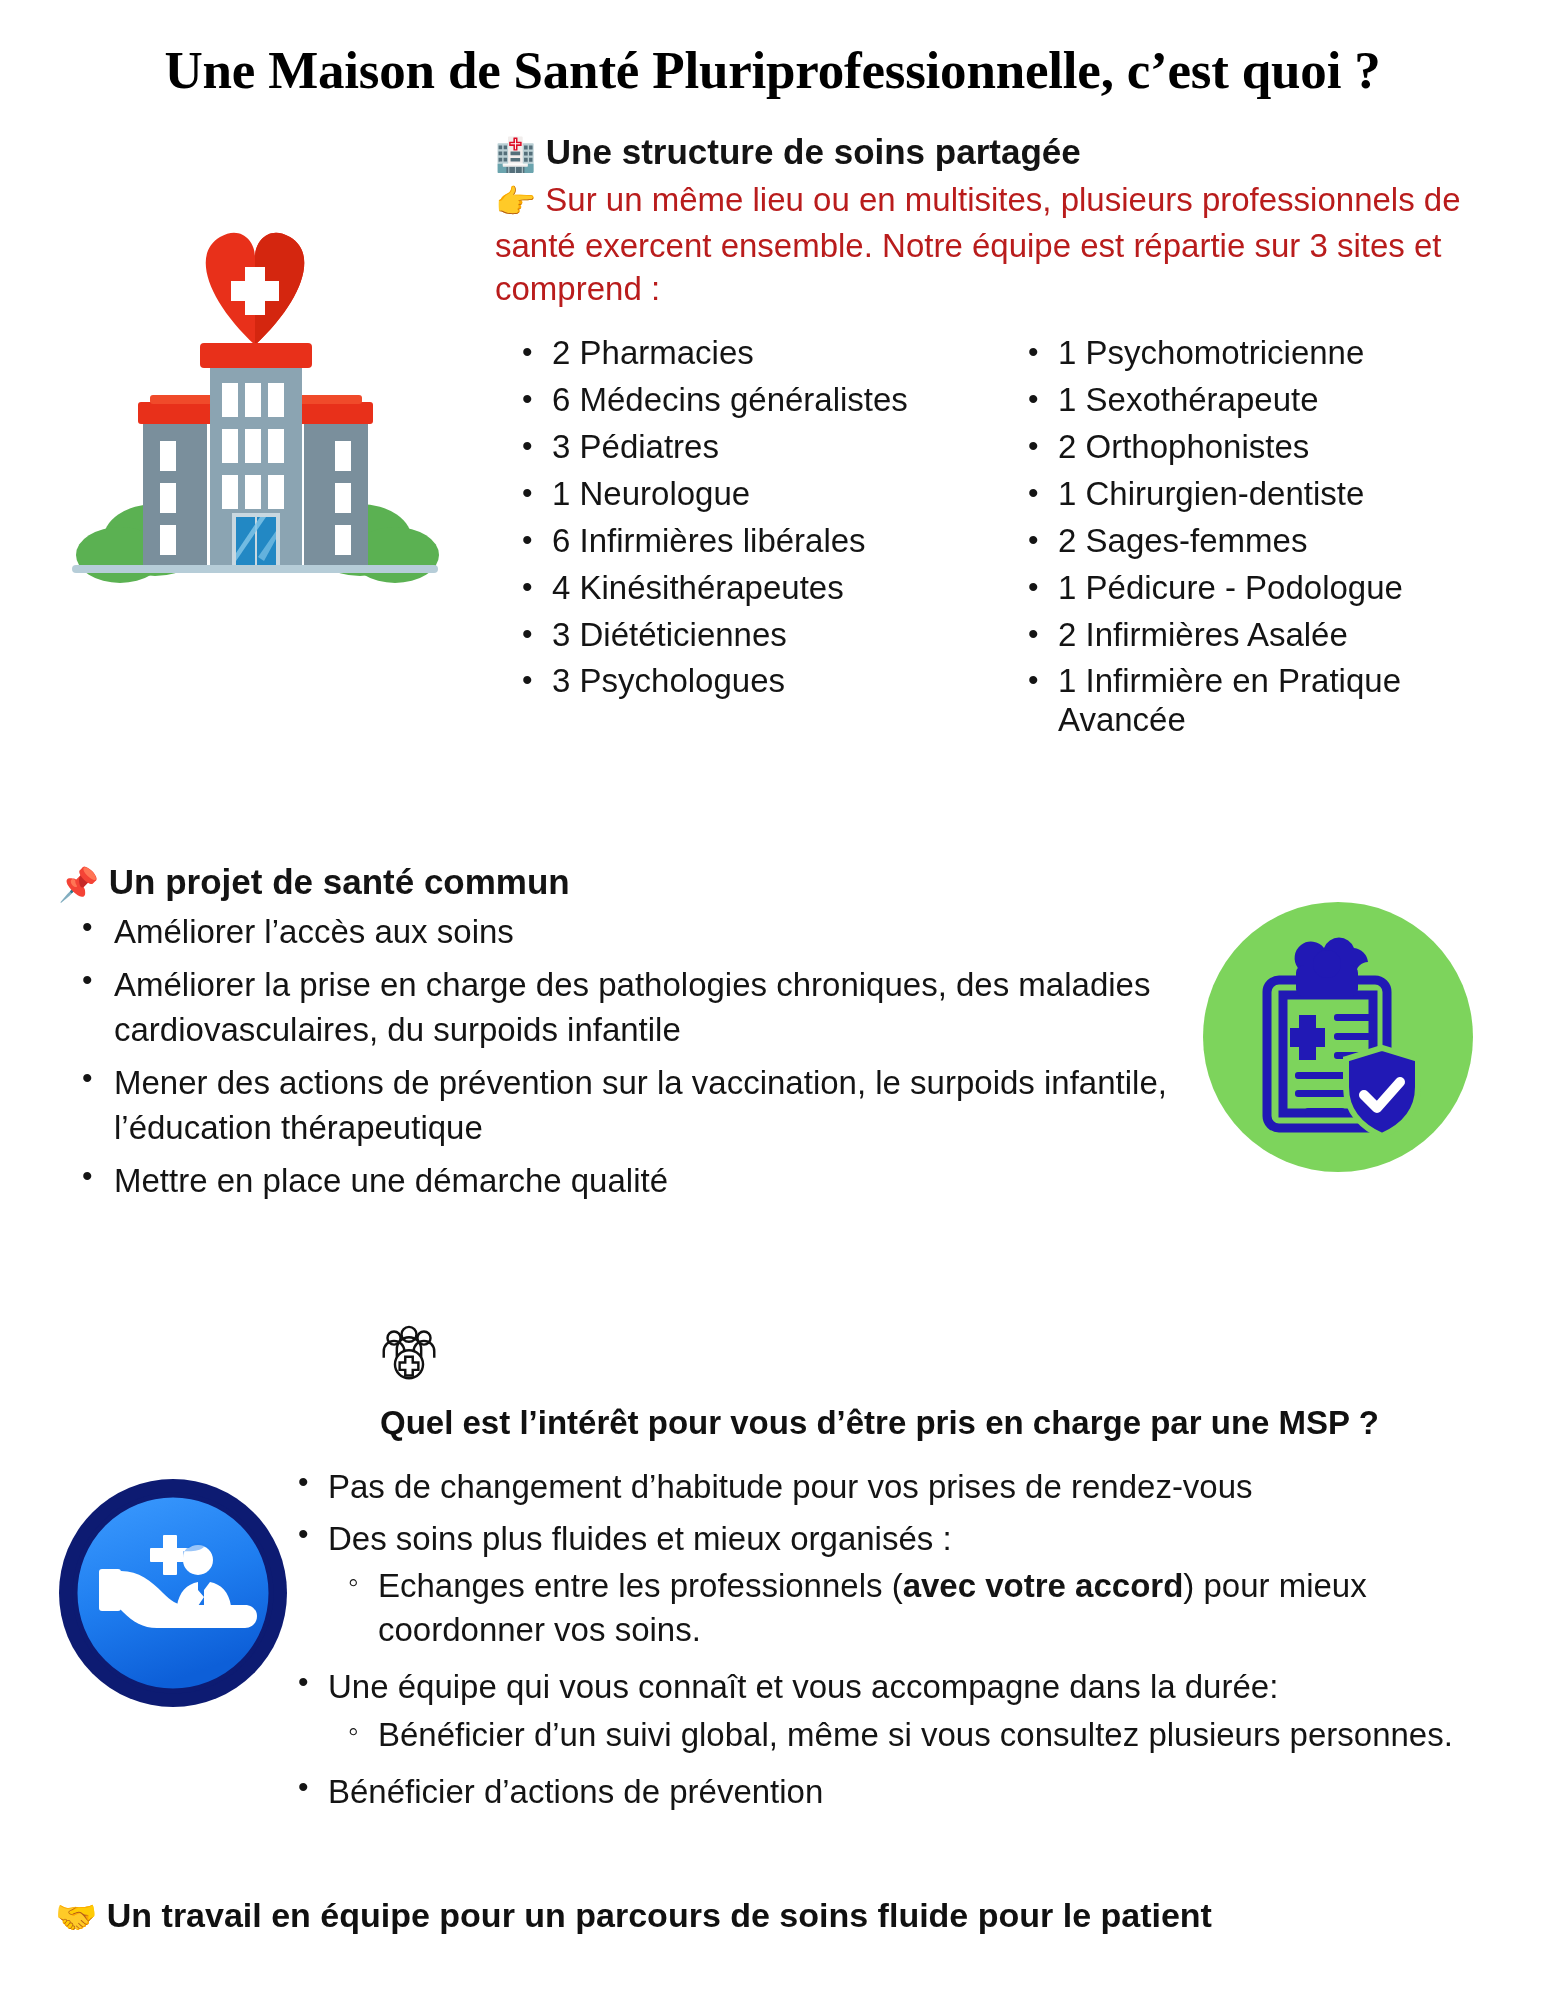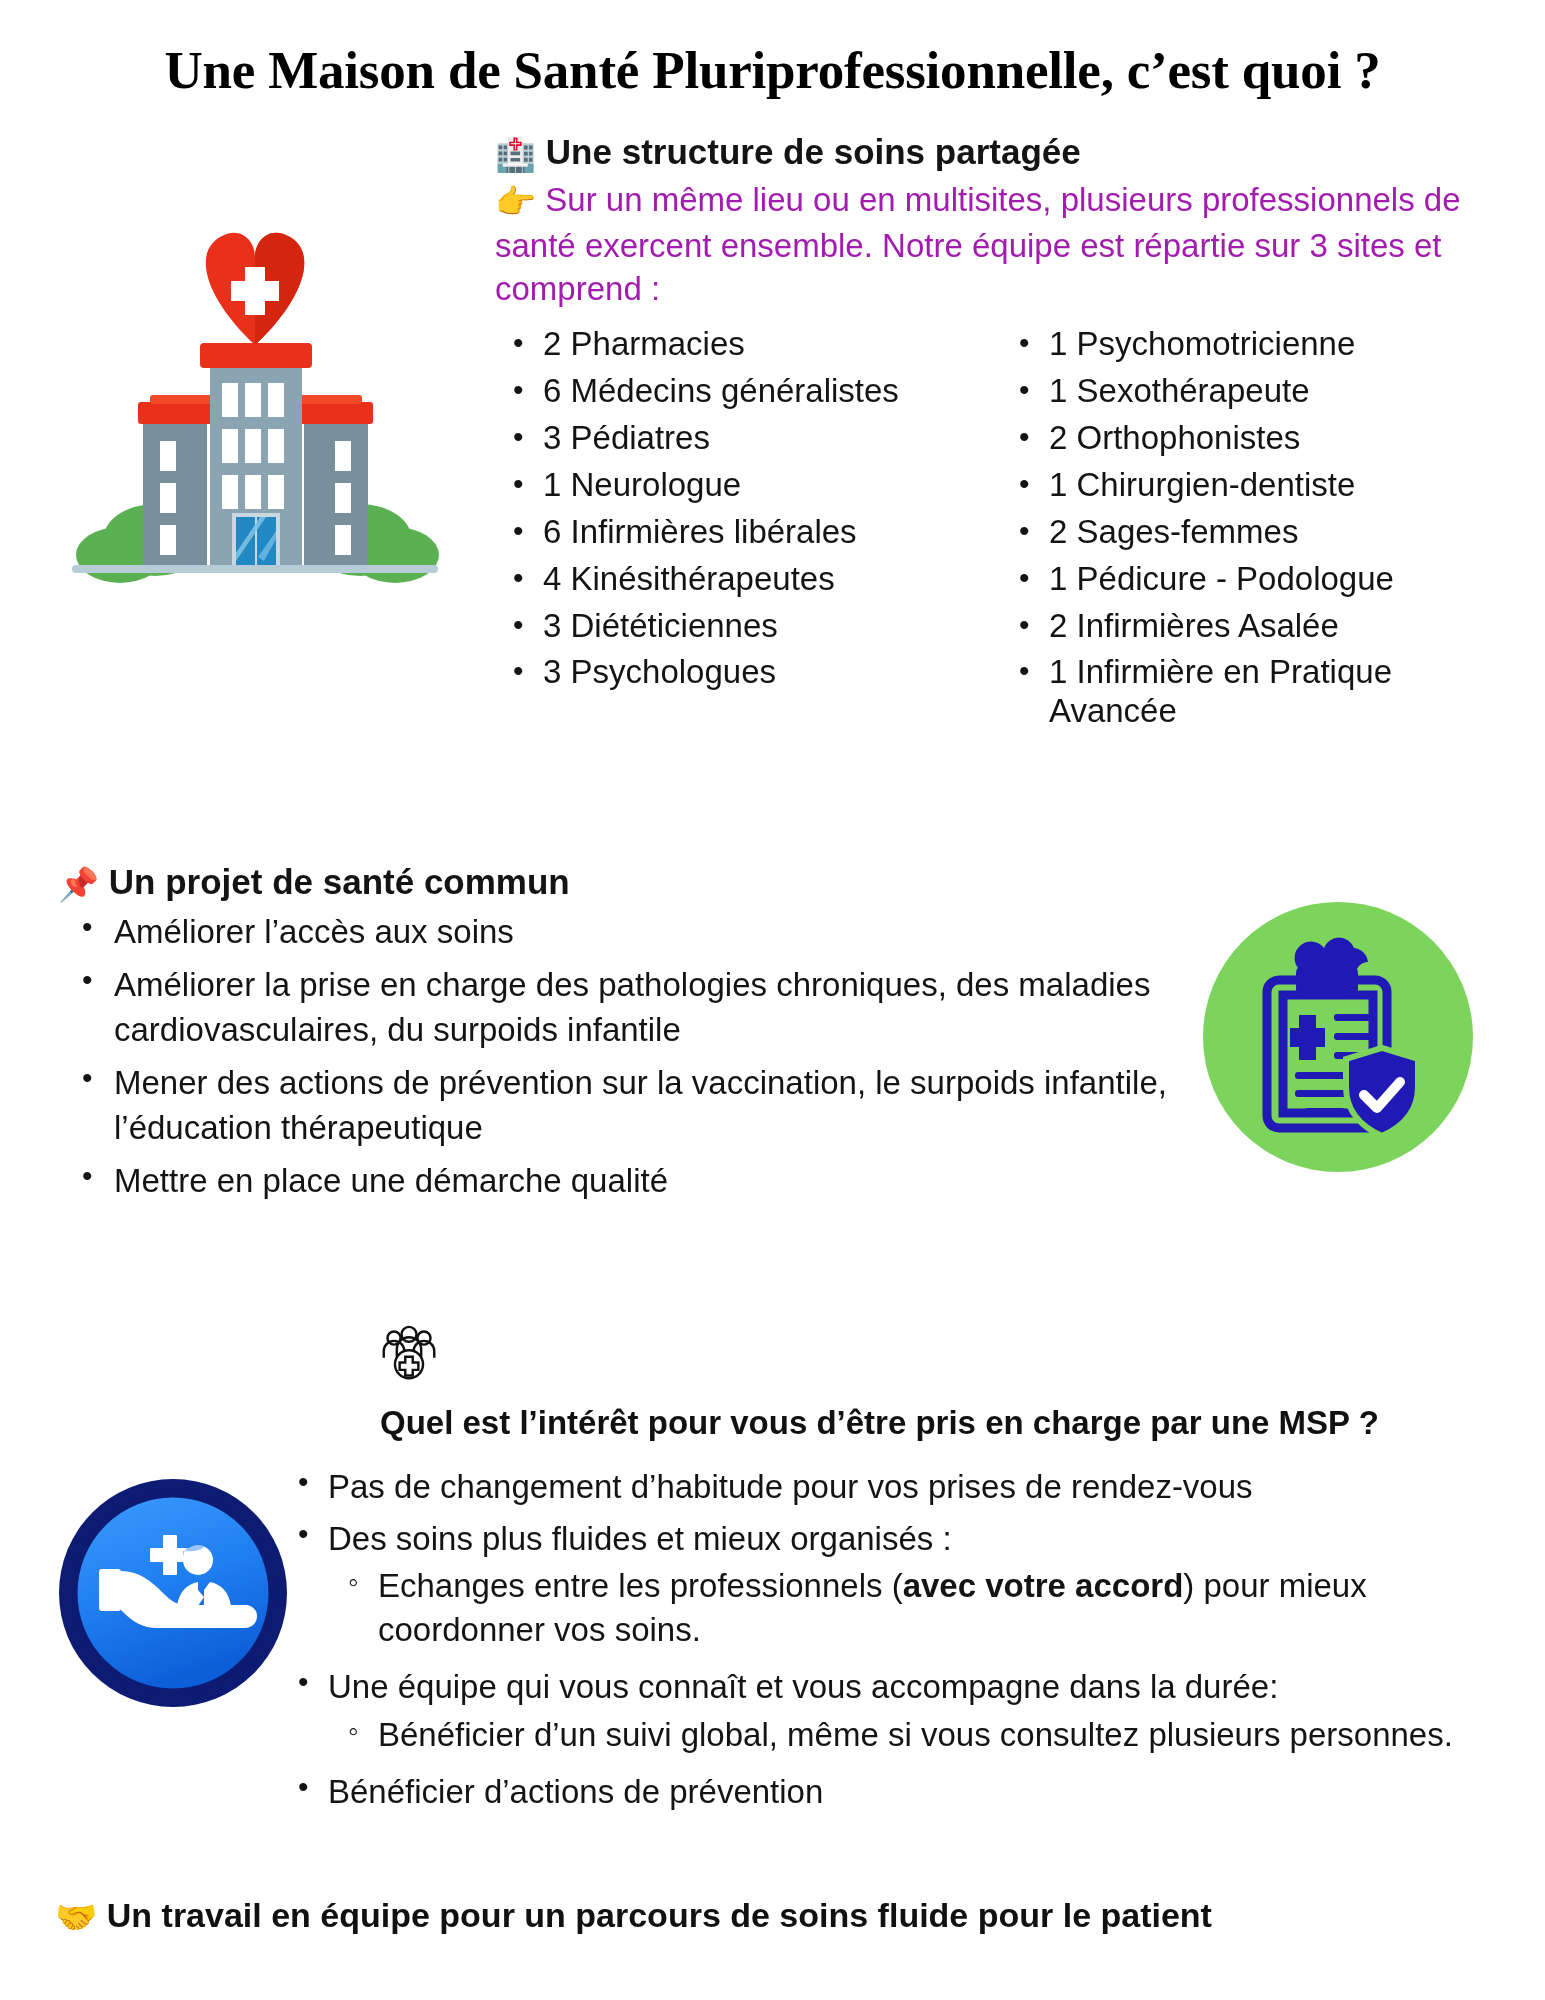--- a/index.html
+++ b/index.html
@@ -56,34 +56,34 @@
     font-size: 35px;
     font-weight: bold;
     line-height: 1.28;
     color: #141414;
     margin: 0 0 2px 0;
   }
   .sec-head .emoji { font-size: 33px; }
   .intro-para {
     font-size: 33px;
     line-height: 1.32;
-    color: #a21caf;
+    color: #b91c1c;
     margin: 0;
   }
   .cols {
     display: flex;
     margin-top: 10px;
   }
   .col {
     width: 50%;
     box-sizing: border-box;
   }
   ul.plain {
     list-style: none;
-    margin: 4px;
+    margin: 13px;
     padding: 0;
   }
   ul.plain > li {
     position: relative;
     font-size: 33px;
     line-height: 1.18;
     padding: 0 0 8px 44px;
     color: #141414;
   }
   ul.plain > li::before {

